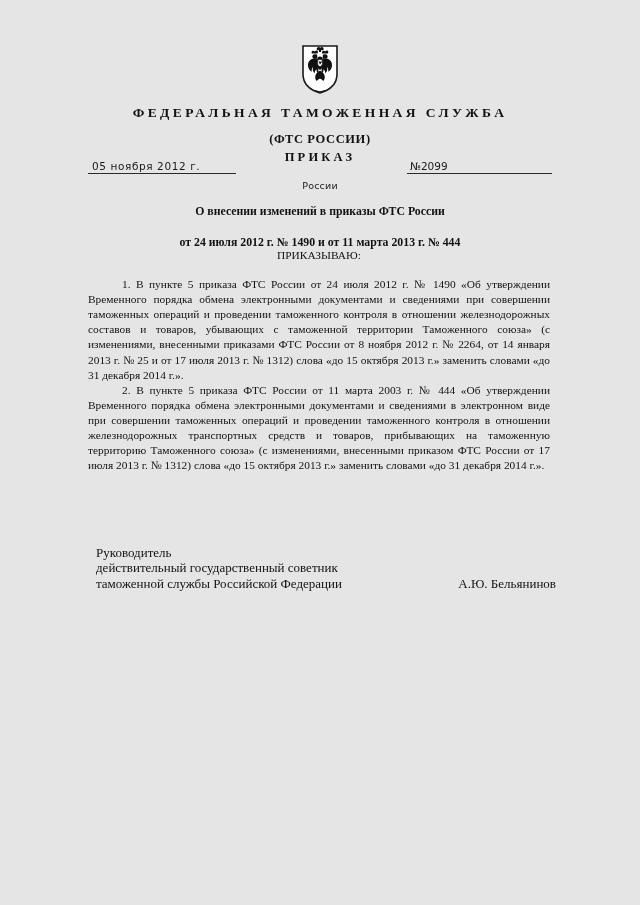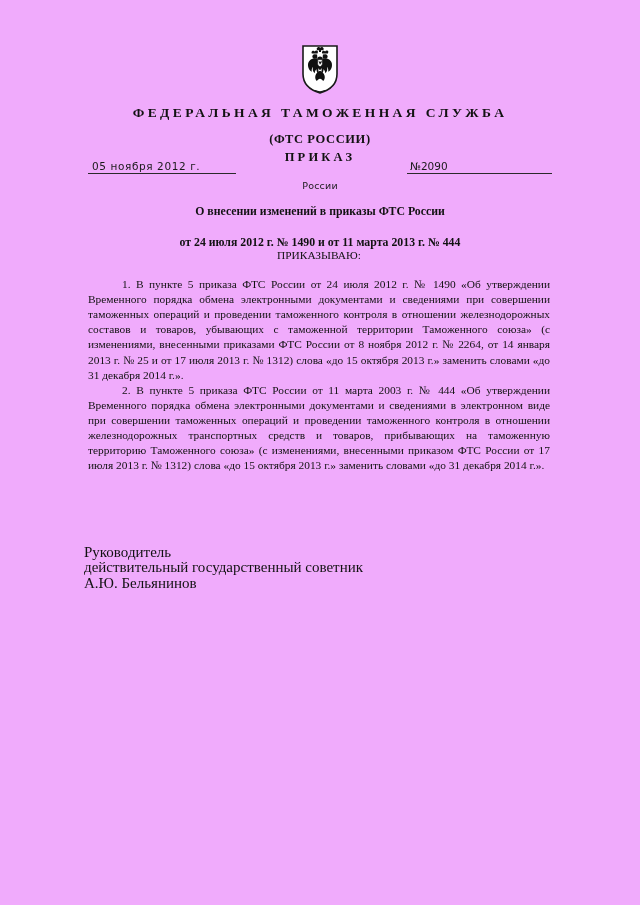--- a/index.html
+++ b/index.html
@@ -13,21 +13,21 @@
     height: 905px;
     position: relative;
     font-family: "Liberation Serif", "DejaVu Serif", serif;
     color: #121212;
     overflow: hidden;
   }
 
   .page {
     position: absolute;
     inset: 0;
-    background: #f0abfc;
+    background: #e5e5e5;
   }
 
   
   .emblem-wrap {
     position: absolute;
     top: 44px;
     left: 0;
     right: 0;
     display: flex;
     justify-content: center;
@@ -150,23 +150,23 @@
   .clause {
     margin: 0;
     text-indent: 34px;
     text-align: justify;
   }
 
   
   .signature {
     position: absolute;
     top: 545px;
-    left: 84px;
+    left: 96px;
     width: 462px;
-    font-size: 15px;
+    font-size: 13px;
     line-height: 15.3px;
   }
   .sig-role { white-space: nowrap; }
   .sig-row {
     display: flex;
     justify-content: space-between;
     align-items: baseline;
   }
   .sig-name {
     white-space: nowrap;
@@ -210,37 +210,38 @@
     <div class="org-name">ФЕДЕРАЛЬНАЯ ТАМОЖЕННАЯ СЛУЖБА</div>
     <div class="org-abbr">(ФТС РОССИИ)</div>
     <div class="doc-kind">ПРИКАЗ</div>
   </div>
 
   <div class="meta">
     <div class="date-field">
       <div class="date-text">05 ноября 2012  г.</div>
     </div>
     <div class="num-field">
-      <div class="num-text">№2090</div>
+      <div class="num-text">№2099</div>
     </div>
     <div class="city">России</div>
   </div>
 
   <div class="title">
     <div class="title-line">О внесении изменений в приказы ФТС России</div>
     <div class="title-line">от 24 июля 2012 г. № 1490 и от 11 марта 2013 г. № 444</div>
   </div>
 
   <div class="body">
     <p class="order-word">ПРИКАЗЫВАЮ:</p>
     <p class="clause">1. В пункте 5 приказа ФТС России от 24 июля 2012 г. № 1490 «Об утверждении Временного порядка обмена электронными документами и сведениями при совершении таможенных операций и проведении таможенного контроля в отношении железнодорожных составов и товаров, убывающих с таможенной территории Таможенного союза» (с изменениями, внесенными приказами ФТС России от 8 ноября 2012 г. № 2264, от 14 января 2013 г. № 25 и от 17 июля 2013 г. № 1312) слова «до 15 октября 2013 г.» заменить словами «до 31 декабря 2014 г.».</p>
     <p class="clause">2. В пункте 5 приказа ФТС России от 11 марта 2003 г. № 444 «Об утверждении Временного порядка обмена электронными документами и сведениями в электронном виде при совершении таможенных операций и проведении таможенного контроля в отношении железнодорожных транспортных средств и товаров, прибывающих на таможенную территорию Таможенного союза» (с изменениями, внесенными приказом ФТС России от 17 июля 2013 г. № 1312) слова «до 15 октября 2013 г.» заменить словами «до 31 декабря 2014 г.».</p>
   </div>
 
   <div class="signature">
     <div class="sig-role">Руководитель</div>
     <div class="sig-role">действительный государственный советник</div>
     <div class="sig-row">
+      <div class="sig-role">таможенной службы Российской Федерации</div>
       <div class="sig-name">А.Ю. Бельянинов</div>
     </div>
   </div>
 
 </div>
 
 </body></html>

